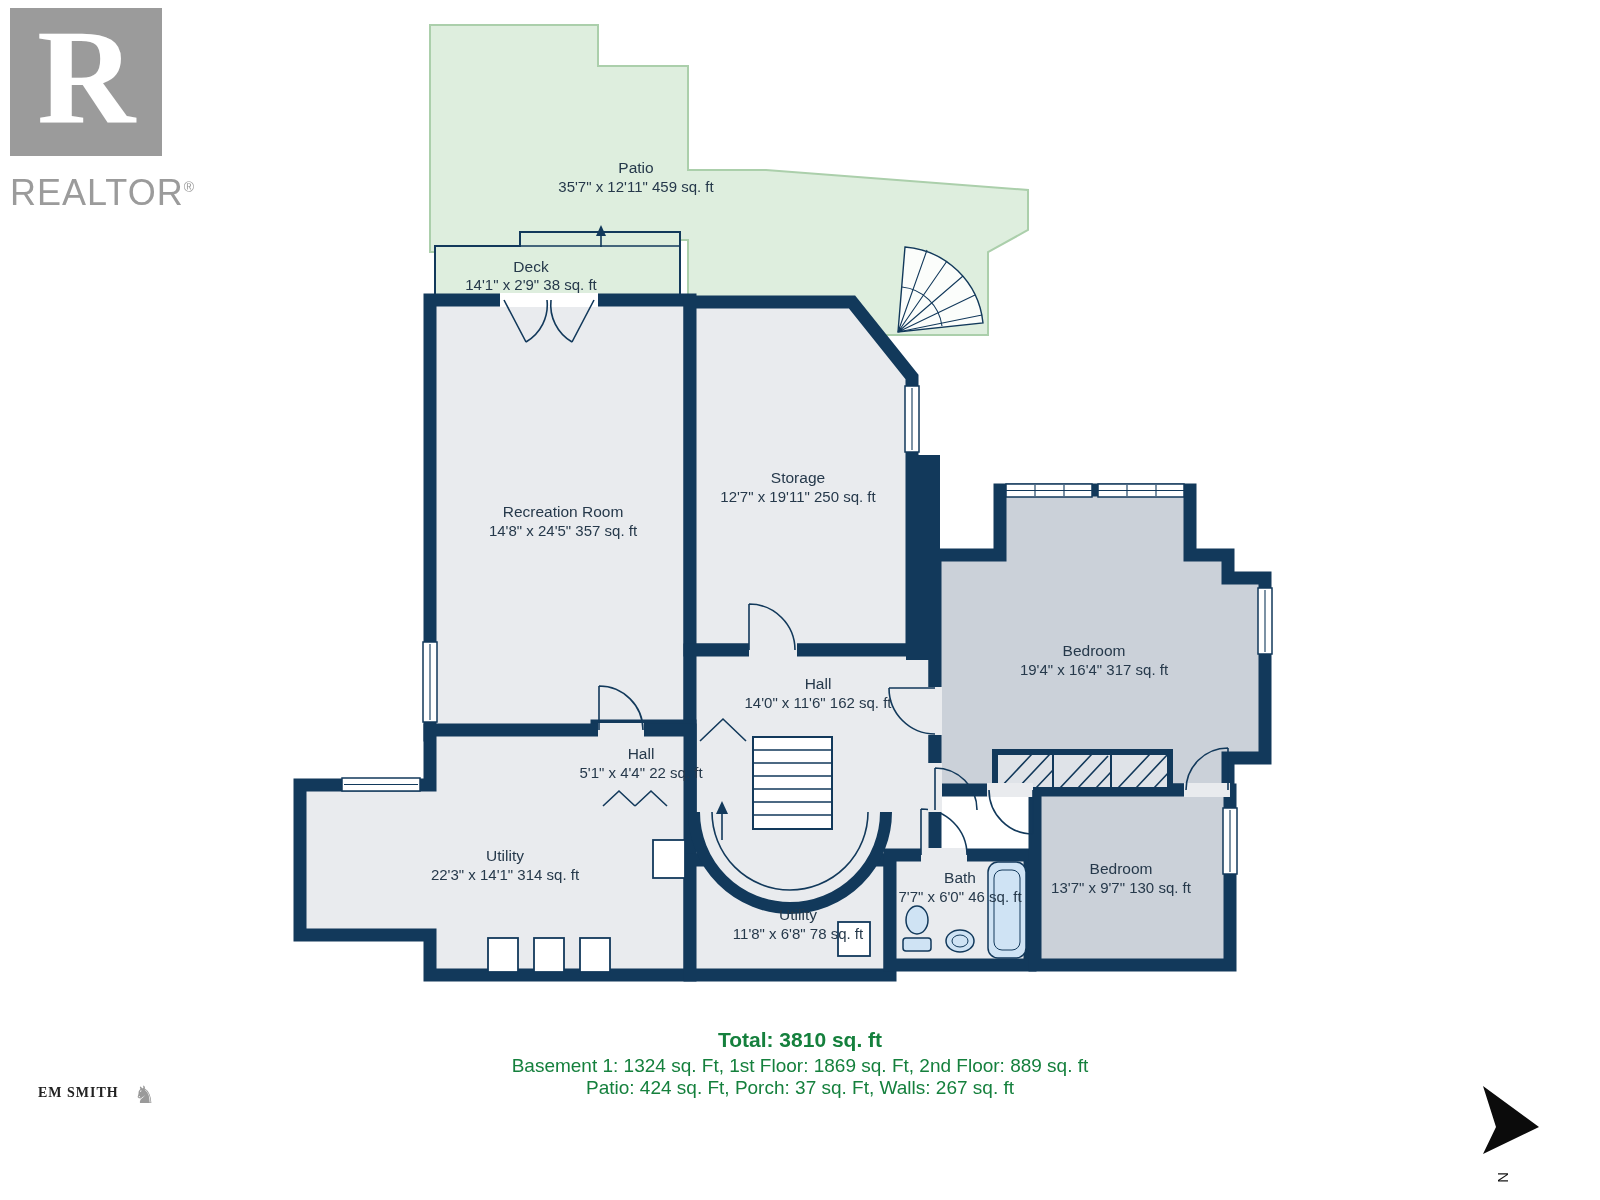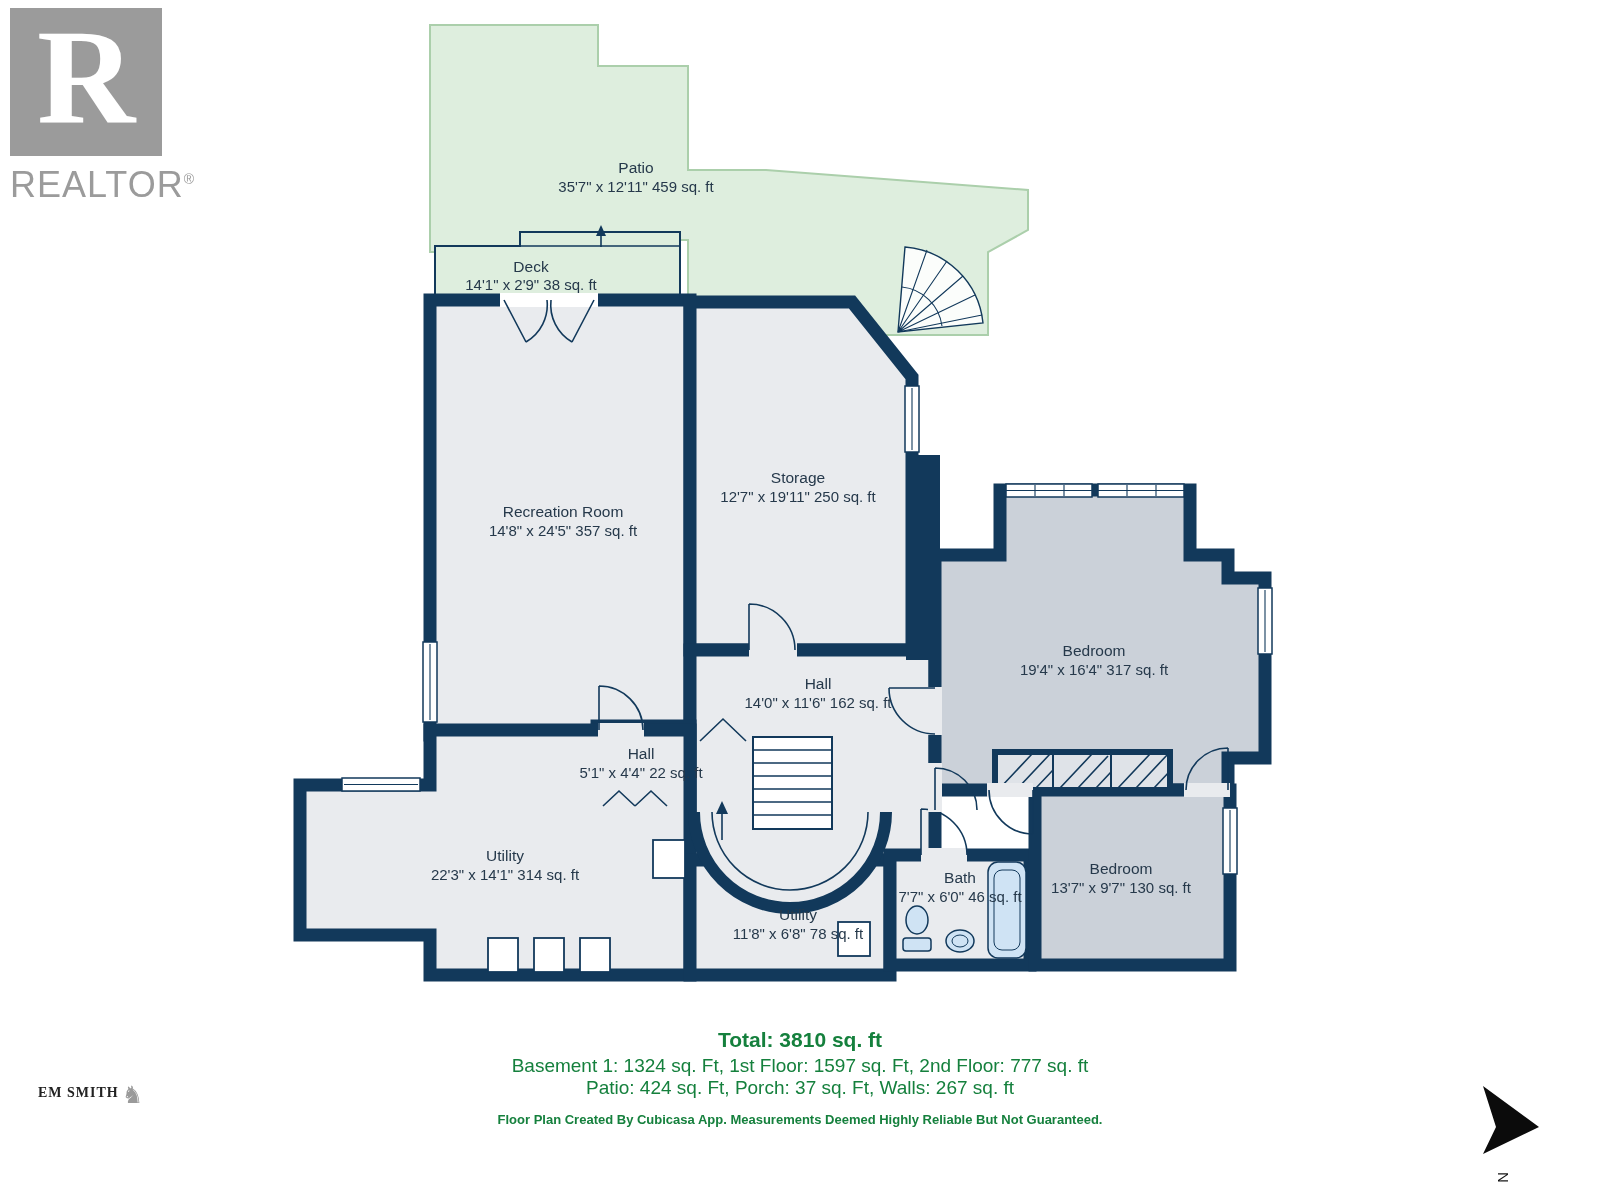--- a/index.html
+++ b/index.html
@@ -25,30 +25,30 @@
   .fan{fill:#ffffff;fill-opacity:.88;stroke:#12395b;stroke-width:1.4;}
   .navyhead{fill:#12395b;}
   .tname{font:15.5px "Liberation Sans",sans-serif;fill:#26394b;text-anchor:middle;}
   .tdims{font:15px "Liberation Sans",sans-serif;fill:#26394b;text-anchor:middle;}
   .ntext{font:15px "Liberation Sans",sans-serif;fill:#111;}
 
   
   .realtor{position:absolute;left:10px;top:8px;}
   .r-box{width:152px;height:148px;background:#9b9b9b;display:flex;align-items:center;justify-content:center;}
   .r-letter{font-family:"Liberation Serif",serif;font-size:136px;font-weight:700;color:#fff;line-height:1;transform:translateY(-5px);}
-  .r-word{margin-top:8px;font-size:36px;letter-spacing:1px;color:#9b9b9b;}
+  .r-word{margin-top:16px;font-size:36px;letter-spacing:1px;color:#9b9b9b;}
   .r-word sup{font-size:14px;}
 
   .summary{position:absolute;left:0;top:1028px;width:100%;text-align:center;color:#15803d;}
   .summary .total{font-size:21px;font-weight:700;margin-bottom:3px;}
   .summary .line{font-size:19px;line-height:22px;}
   .summary .disclaimer{font-size:13px;font-weight:700;margin-top:13px;}
 
   .agent{position:absolute;left:38px;top:1082px;font-family:"Liberation Serif",serif;
-         font-size:14px;font-weight:700;letter-spacing:1px;color:#222;display:flex;align-items:flex-end;gap:3px;}
+         font-size:14px;font-weight:700;letter-spacing:1px;color:#222;display:flex;align-items:flex-end;gap:15px;}
   .agent .horse{font-family:"DejaVu Sans",sans-serif;font-size:24px;color:#9a9a9a;line-height:.8;transform:translateY(4px);}
 </style>
 </head>
 <body>
 
 <div class="canvas">
 
   <svg class="plan-svg" width="1600" height="1200" viewBox="0 0 1600 1200">
 
     <g>
@@ -245,23 +245,22 @@
     <div class="r-box">
       <span class="r-letter">R</span>
     </div>
     <div class="r-word">
       <span>REALTOR</span><sup>®</sup>
     </div>
   </div>
 
   <div class="summary">
     <div class="total">Total: 3810 sq. ft</div>
-    <div class="line">Basement 1: 1324 sq. Ft, 1st Floor: 1597 sq. Ft, 2nd Floor: 777 sq. ft</div>
+    <div class="line">Basement 1: 1324 sq. Ft, 1st Floor: 1869 sq. Ft, 2nd Floor: 889 sq. ft</div>
     <div class="line">Patio: 424 sq. Ft, Porch: 37 sq. Ft, Walls: 267 sq. ft</div>
-    <div class="disclaimer">Floor Plan Created By Cubicasa App. Measurements Deemed Highly Reliable But Not Guaranteed.</div>
   </div>
 
   <div class="agent">
     <span>EM SMITH</span>
     <span class="horse">♞</span>
   </div>
 
 </div>
 
 </body></html>

